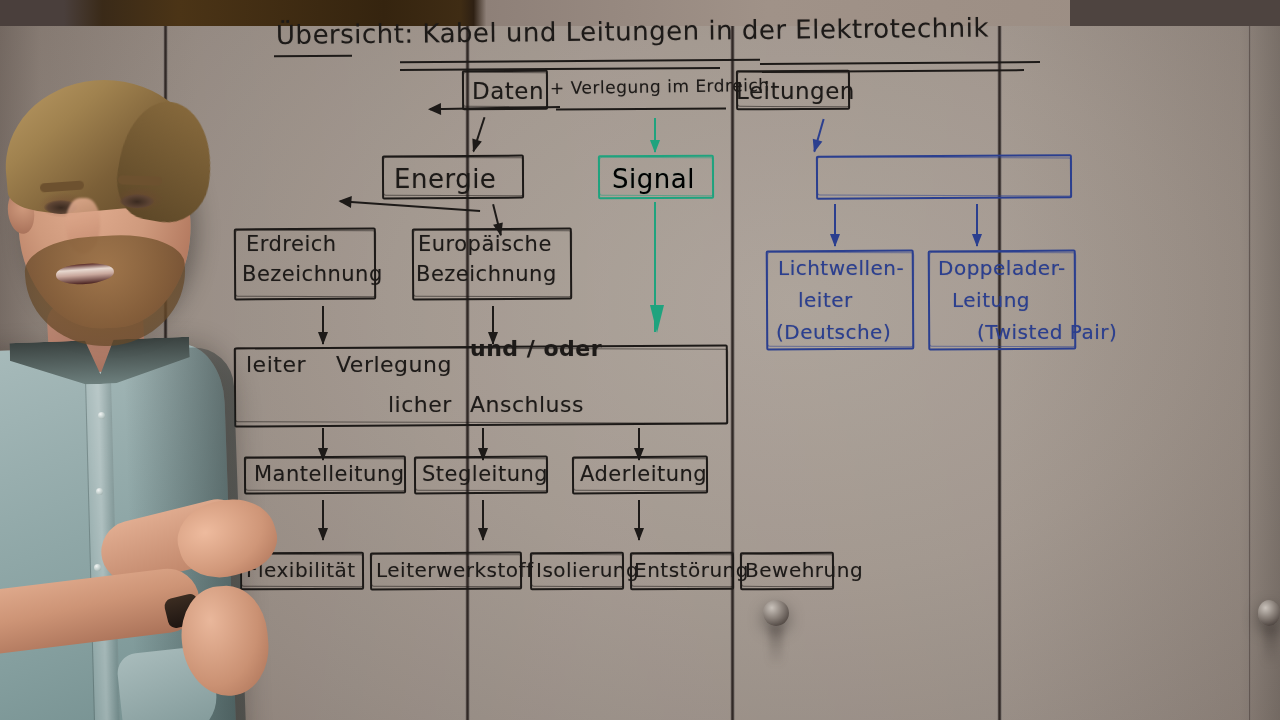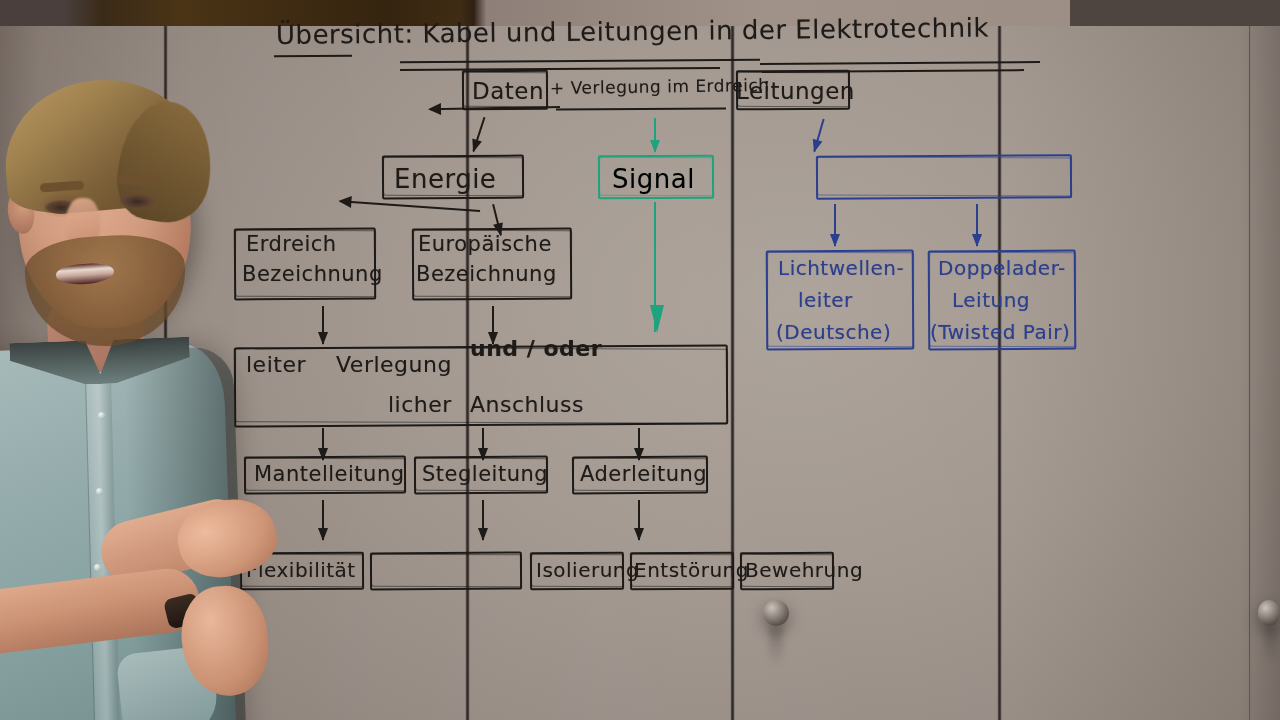--- a/index.html
+++ b/index.html
@@ -354,21 +354,21 @@
   <div class="hw" style="left:416px; top:262px; font-size:21px;">Bezeichnung</div>
 
   <div class="hbox b" style="left:766px; top:250px; width:148px; height:100px;"></div>
   <div class="hw blue" style="left:778px; top:256px; font-size:20px;">Lichtwellen-</div>
   <div class="hw blue" style="left:798px; top:288px; font-size:20px;">leiter</div>
   <div class="hw blue" style="left:776px; top:320px; font-size:20px;">(Deutsche)</div>
 
   <div class="hbox b" style="left:928px; top:250px; width:148px; height:100px;"></div>
   <div class="hw blue" style="left:938px; top:256px; font-size:20px;">Doppelader-</div>
   <div class="hw blue" style="left:952px; top:288px; font-size:20px;">Leitung</div>
-  <div class="hw blue" style="left:930px; top:320px; font-size:20px;">(Twisted Pair)</div>
+  <div class="hw blue" style="left:930px; top:320px; font-size:20px;padding-left:47px;">(Twisted Pair)</div>
 
   <div class="arrow" style="left:322px; top:306px; height:38px;">
     <div class="shaft"></div>
       <div class="head"></div>
   </div>
   <div class="arrow" style="left:492px; top:306px; height:38px;">
     <div class="shaft"></div>
       <div class="head"></div>
   </div>
 
@@ -411,20 +411,21 @@
   </div>
   <div class="arrow" style="left:638px; top:500px; height:40px;">
     <div class="shaft"></div>
       <div class="head"></div>
   </div>
 
   <div class="hbox" style="left:240px; top:552px; width:124px; height:38px;"></div>
   <div class="hw" style="left:246px; top:558px; font-size:20px;">Flexibilität</div>
 
   <div class="hbox" style="left:370px; top:552px; width:152px; height:38px;"></div>
+  <div class="hw" style="left:376px; top:558px; font-size:20px;">Leiterwerkstoff</div>
 
   <div class="hbox" style="left:530px; top:552px; width:94px; height:38px;"></div>
   <div class="hw" style="left:536px; top:558px; font-size:20px;">Isolierung</div>
 
   <div class="hbox" style="left:630px; top:552px; width:104px; height:38px;"></div>
   <div class="hw" style="left:634px; top:558px; font-size:20px;">Entstörung</div>
 
   <div class="hbox" style="left:740px; top:552px; width:94px; height:38px;"></div>
   <div class="hw" style="left:745px; top:558px; font-size:20px;">Bewehrung</div>
 

